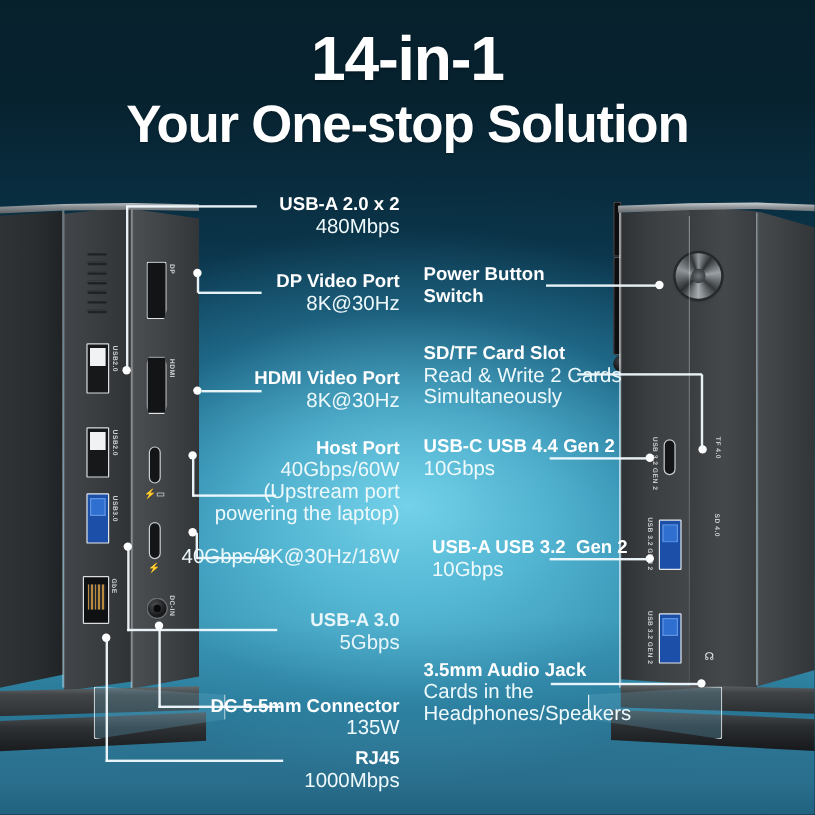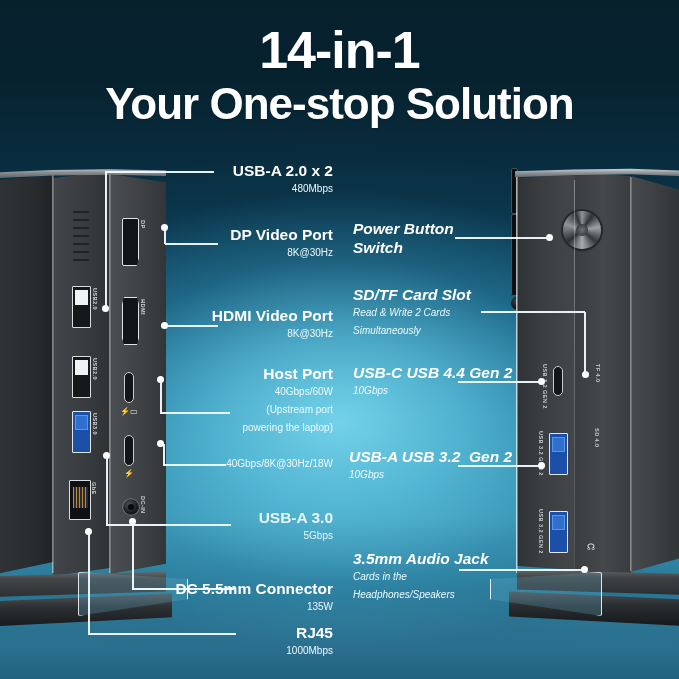--- a/index.html
+++ b/index.html
@@ -30,23 +30,23 @@
     position:absolute; top:22px; left:0; right:0;
     text-align:center; color:#ffffff;
     text-shadow:0 1px 2px rgba(0,0,0,0.25);
   }
   #headline .l1 { font-size:52px; font-weight:bold; line-height:56px; letter-spacing:-1px; }
   #headline .l2 { font-size:44px; font-weight:bold; line-height:52px; letter-spacing:-1px; }
 
   
   .lbl { position:absolute; color:#ffffff; }
   .lbl .t  { font-size:15.5px; font-weight:bold; line-height:19px; white-space:pre; }
-  .lbl .s  { font-size:10px; font-weight:normal; line-height:18px; color:#eef9fc; white-space:pre; }
+  .lbl .s  { font-size:17px; font-weight:normal; line-height:18px; color:#eef9fc; white-space:pre; }
   .lbl.r { text-align:right; }
-  .lbl.l { text-align:left;font-style:italic; }
+  .lbl.l { text-align:left; }
   .lbl.dim .t, .lbl.dim .s { color:#e8f6fa; }
 
   
   .line { position:absolute; background:#f2fbff; height:1.5px; opacity:.95; }
   .vline { position:absolute; background:#f2fbff; width:1.5px; opacity:.95; }
   .dot { position:absolute; width:7px; height:7px; border-radius:50%; background:#ffffff; }
 
   
   .dock { position:absolute; }
 
@@ -372,21 +372,21 @@
     <div class="t">SD/TF Card Slot</div>
     <div class="s">Read &amp; Write 2 Cards
 Simultaneously</div>
   </div>
 
   <div class="lbl l" style="left:353px; top:363px; width:210px;">
     <div class="t">USB-C USB 4.4 Gen 2</div>
     <div class="s">10Gbps</div>
   </div>
 
-  <div class="lbl l" style="left:349px; top:447px; width:210px;">
+  <div class="lbl l" style="left:360px; top:447px; width:210px;">
     <div class="t">USB-A USB 3.2  Gen 2</div>
     <div class="s">10Gbps</div>
   </div>
 
   <div class="lbl l" style="left:353px; top:549px; width:210px;">
     <div class="t">3.5mm Audio Jack</div>
     <div class="s">Cards in the
 Headphones/Speakers</div>
   </div>
 

